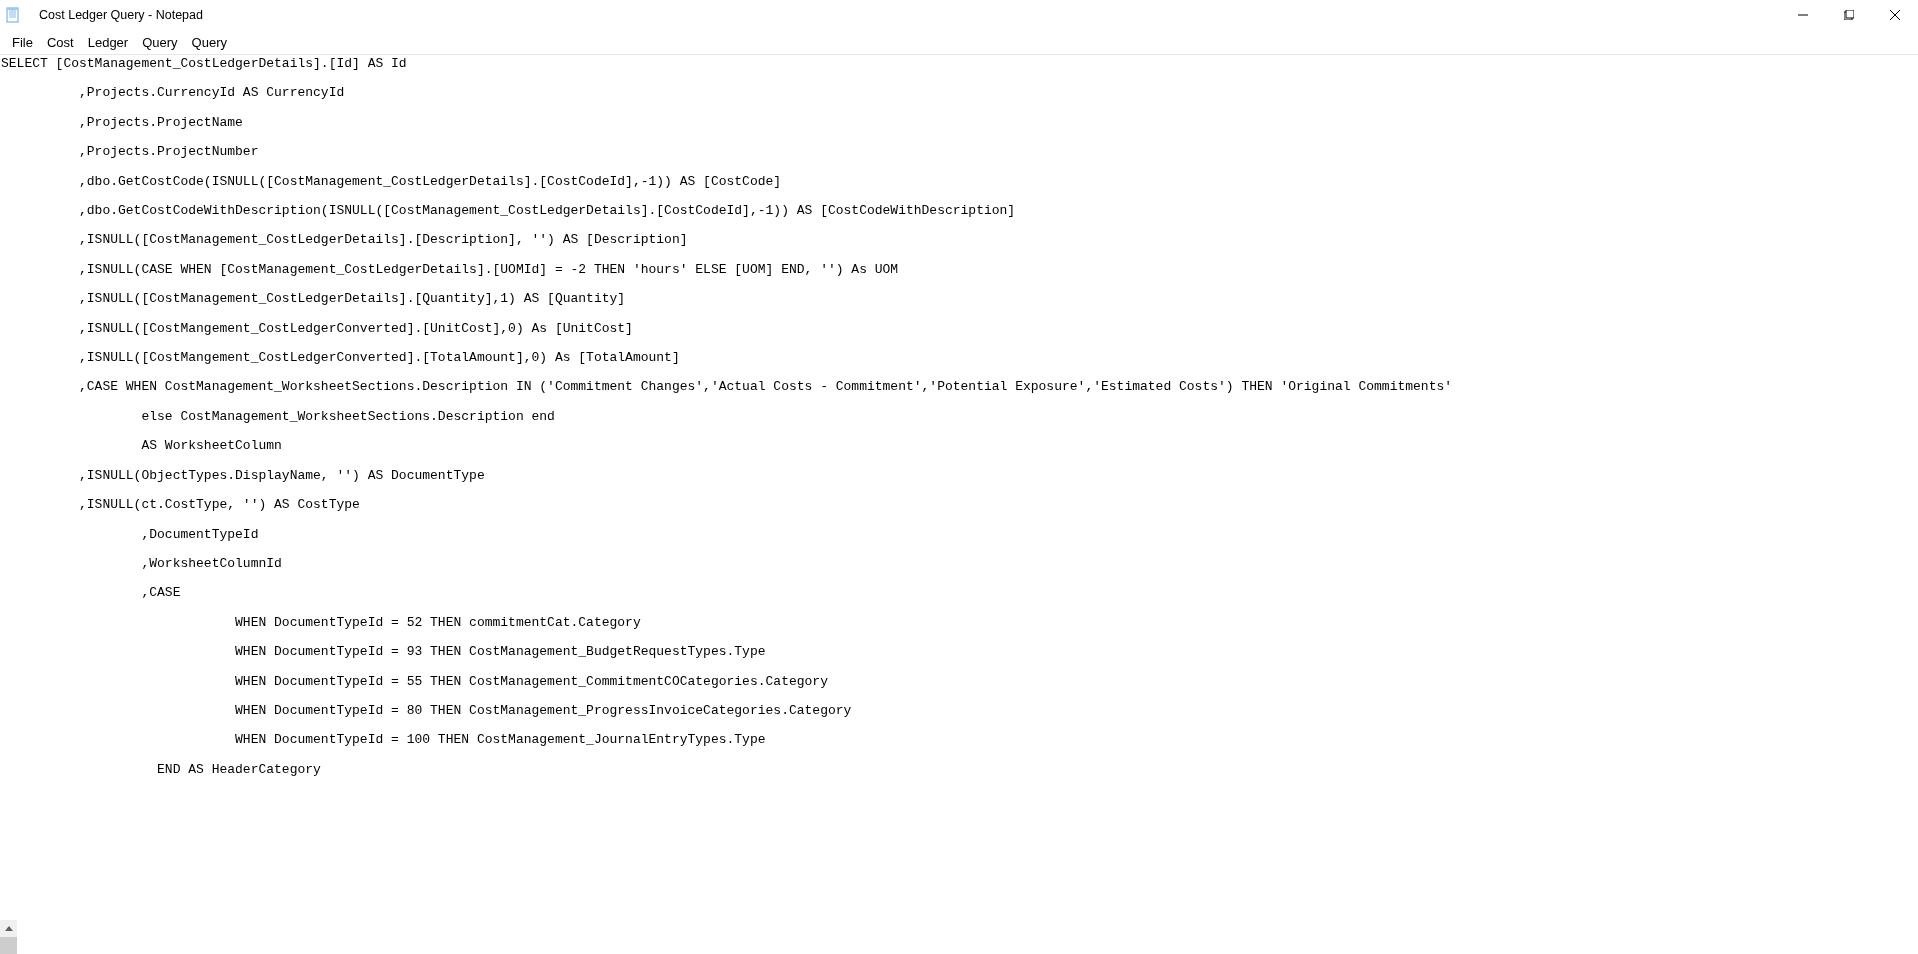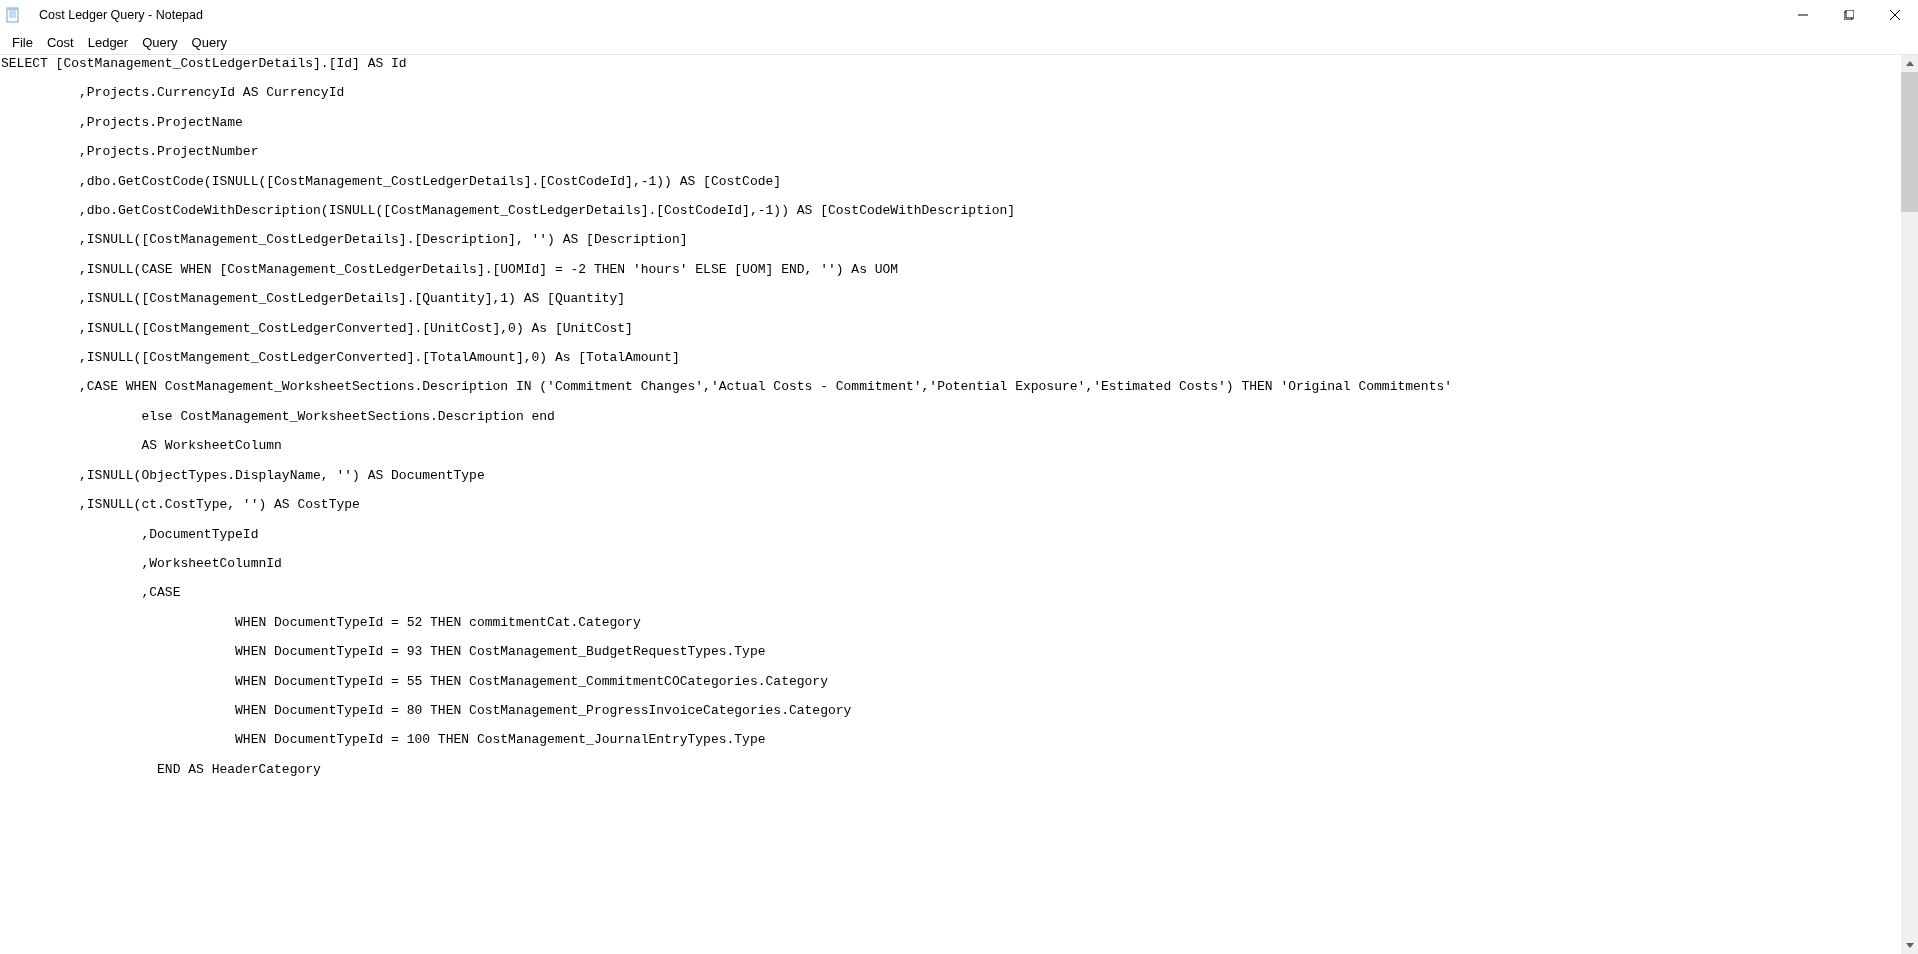--- a/index.html
+++ b/index.html
@@ -60,20 +60,21 @@
       cursor: default;
     }
     .divider {
       height: 1px;
       background: #e6e6e6;
     }
     .editor-wrap {
       position: relative;
       height: calc(954px - 30px - 24px - 1px);
       display: flex;
+      flex-direction: column;
     }
     .editor {
       flex: 1;
       white-space: pre;
       font-family: Consolas, "Courier New", monospace;
       font-size: 13px;
       line-height: 14.7px;
       color: #000;
       padding: 2px 1px;
       overflow: hidden;

